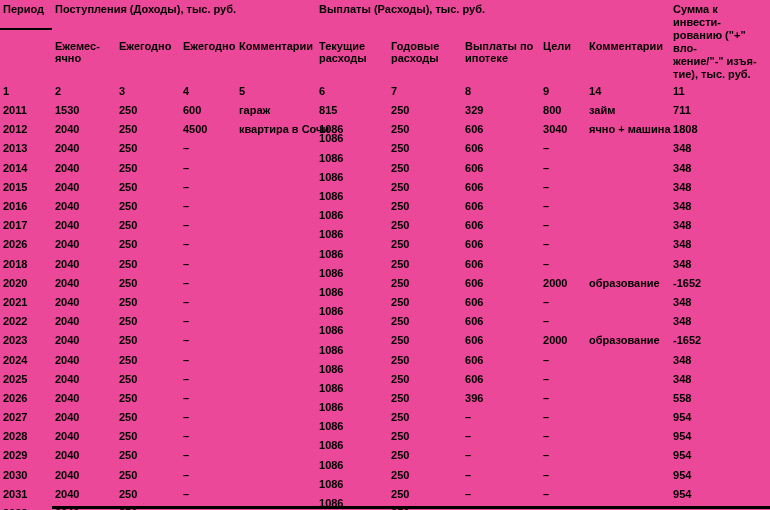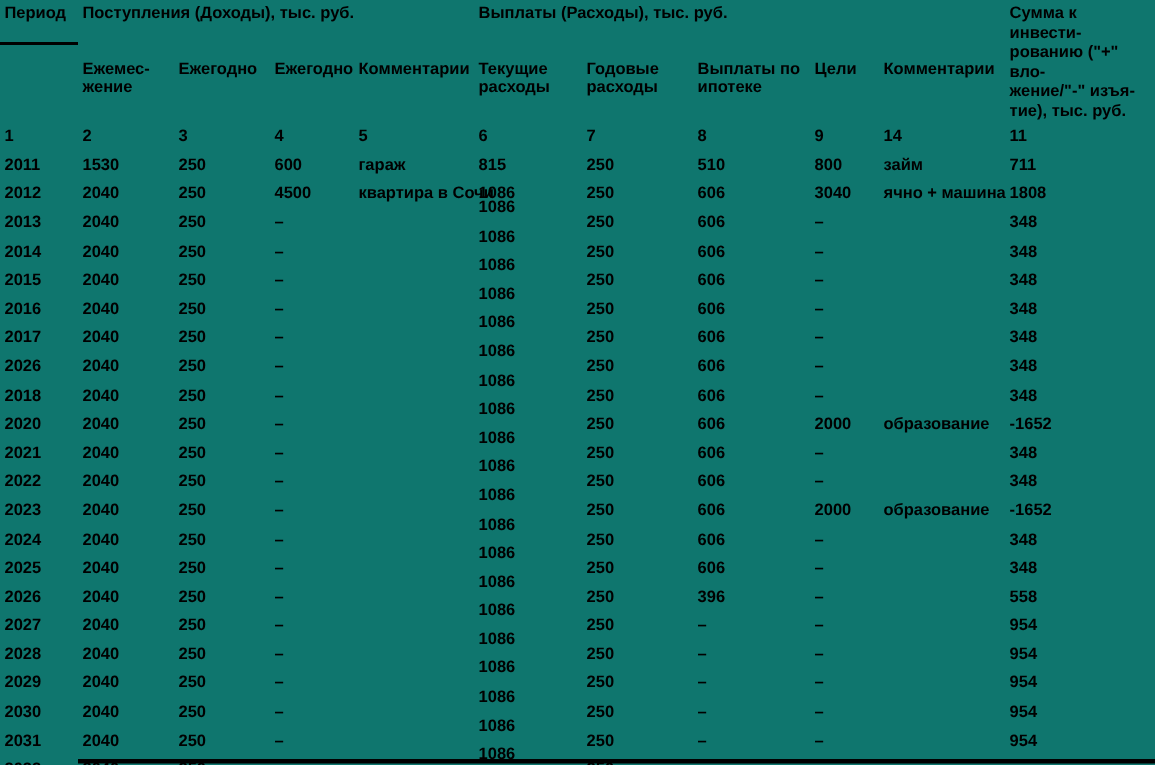--- a/index.html
+++ b/index.html
@@ -3,21 +3,21 @@
 <meta charset="utf-8">
 <style>
   * { box-sizing: border-box; }
   html, body { margin: 0; padding: 0; background: #fff; }
   body { font-family: "Liberation Sans", sans-serif; color: #000; }
   .sheet {
     position: relative;
     width: 770px;
     height: 510px;
     overflow: hidden;
-    background: #0f766e;
+    background: #ec4899;
   }
   table {
     border-collapse: collapse;
     table-layout: fixed;
     width: 770px;
   }
   th, td {
     font-weight: bold;
     font-size: 11px;
     text-align: left;
@@ -75,21 +75,21 @@
         <th class="th-group" colspan="4">Поступления (Доходы), тыс. руб.</th>
         <th class="th-group" colspan="5">Выплаты (Расходы), тыс. руб.</th>
         <th class="th-invest" rowspan="2">Сумма к инвести-
 рованию ("+" вло-
 жение/"-" изъя-
 тие), тыс. руб.</th>
       </tr>
       <tr class="row-subs">
         <th></th>
         <th>Ежемес-
-жение</th>
+ячно</th>
         <th>Ежегодно</th>
         <th>Ежегодно</th>
         <th>Комментарии</th>
         <th>Текущие
 расходы</th>
         <th>Годовые
 расходы</th>
         <th>Выплаты по
 ипотеке</th>
         <th>Цели</th>
@@ -111,21 +111,21 @@
     </thead>
     <tbody id="table-body">
         <tr>
           <td>2011</td>
           <td>1530</td>
           <td>250</td>
           <td>600</td>
           <td>гараж</td>
           <td>815</td>
           <td>250</td>
-          <td>510</td>
+          <td>329</td>
           <td>800</td>
           <td>займ</td>
           <td>711</td>
         </tr>
         <tr>
           <td>2012</td>
           <td>2040</td>
           <td>250</td>
           <td>4500</td>
           <td>квартира в Сочи</td>

